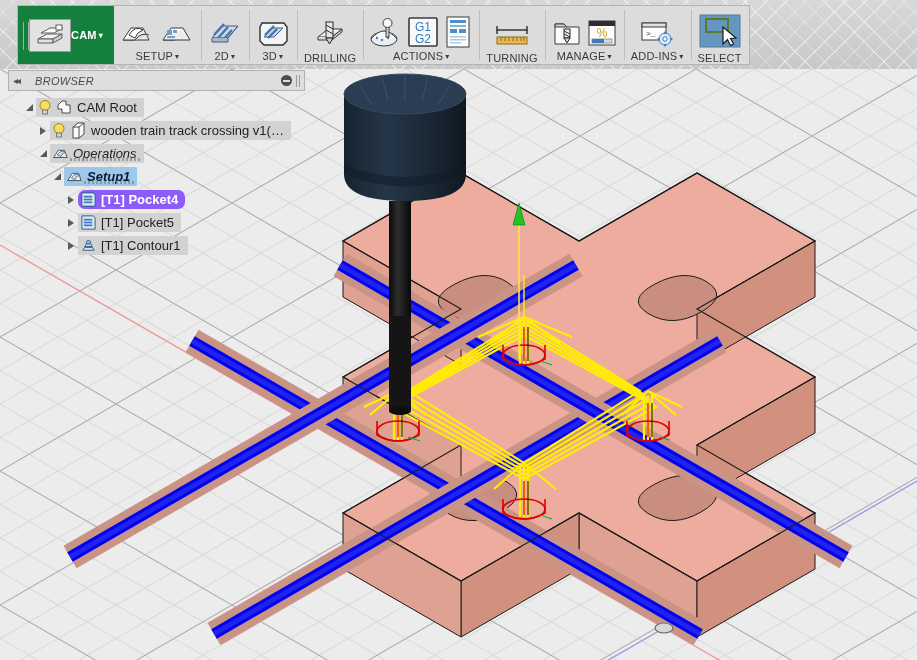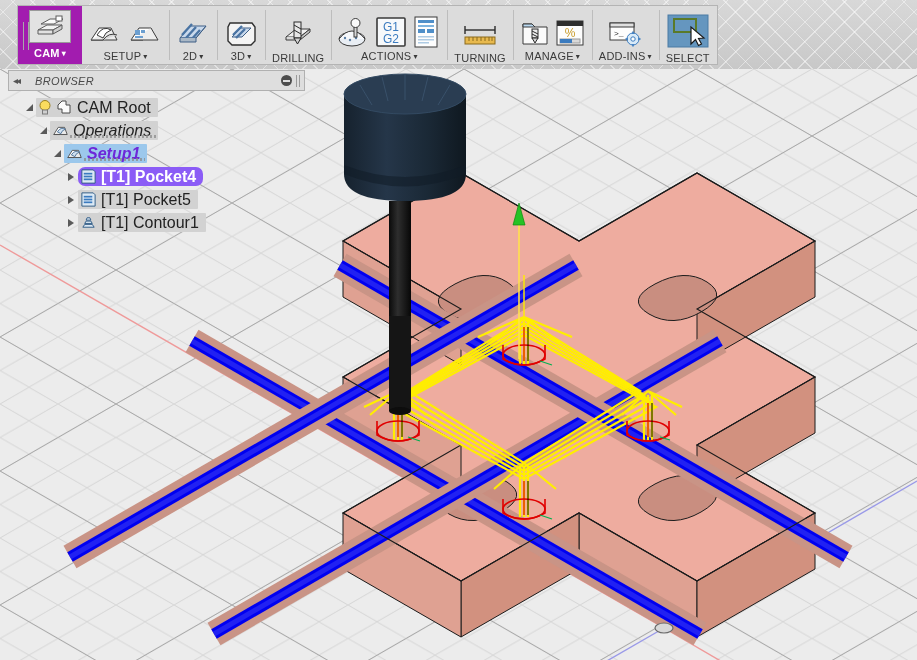--- a/index.html
+++ b/index.html
@@ -49,22 +49,22 @@
   .rb-icons { display: flex; align-items: flex-end; gap: 5px; height: 38px; }
   .rb-label {
     font-size: 11px; color: #3a3a3a; letter-spacing: .2px;
     white-space: nowrap; line-height: 12px;
   }
   .rb-label .caret { font-size: 8px; margin-left: 2px; position: relative; top:-1px;}
   .rb-btn { cursor: default; }
 
   
   .rb-cam {
-    background: #a21caf;
-    display: flex; flex-direction: column; align-items: center;
+    background: #15803d;
+    display: flex; align-items: center;
     justify-content: space-between;
     padding: 4px 11px 3px; position: relative;
   }
   .rb-cam .rb-label { color: #ffffff; font-weight: bold; }
   .grip {
     position: absolute; left: 5px; top: 16px; width: 6px; height: 28px;
     border-left: 1px solid #a9a9a9; border-right: 1px solid #a9a9a9;
   }
   .cam-icon-box {
     width: 42px; height: 33px; background: #e2e2e2; border: 1px solid #9a9a9a;
@@ -113,22 +113,22 @@
     border-left: 7px solid transparent;
   }
   .tr-chip {
     display: flex; align-items: center; gap: 4px; height: 19px;
     background: #d2d2d2; padding: 0 7px 0 2px; border-radius: 1px;
     white-space: nowrap;
   }
   .tr-chip.sel { background: #8b5cf6; border-radius: 7px; }
   .tr-chip.sel .tr-label { color: #ffffff; font-weight: bold; }
   .tr-chip.sel-light { background: #9cc8ec; }
-  .tr-chip.sel-light .tr-label { color: #6d28d9; font-weight: bold; }
-  .tr-label { font-size: 16px; color: #222; }
+  .tr-chip.sel-light .tr-label { color: #0f172a; font-weight: bold; }
+  .tr-label { font-size: 13px; color: #222; }
   .ic { width: 17px; height: 17px; flex: none; display: block; }
   .bulb { width: 14px; height: 17px; flex: none; }
 
   
   .dashed { position: relative; font-style: italic; }
   .dashed::after {
     content: ""; position: absolute; left: 20px; right: 2px; bottom: 2px;
     height: 3px;
     background: repeating-linear-gradient(90deg, #8a8a8a 0 2px, transparent 2px 4px);
     opacity: .75;
@@ -557,20 +557,37 @@
             <rect x="4.5" y="11" width="5" height="4" fill="#cfcfcf" stroke="#7a7a7a"></rect>
           </svg>
           <svg class="ic" viewBox="0 0 17 17">
             <path d="M2 6 L6 2 L10 2 L10 6 L14 6 L14 14 L6 14 L6 10 L2 10 Z" fill="#fbfbfb" stroke="#4a4a4a"></path>
           </svg>
           <span class="tr-label">CAM Root</span>
         </span>
       </div>
 
 
+      <div class="tr-row">
+        <span class="tr-pad" style="width:28px"></span>
+        <span class="tw">
+            <span class="tri-closed"></span>
+          </span>
+        <span class="tr-chip">
+          <svg class="bulb" viewBox="0 0 14 17">
+            <circle cx="7" cy="6.5" r="5" fill="#fbdc5e" stroke="#9a8020"></circle>
+            <rect x="4.5" y="11" width="5" height="4" fill="#cfcfcf" stroke="#7a7a7a"></rect>
+          </svg>
+          <svg class="ic" viewBox="0 0 17 17">
+            <path d="M3 5 L8 1 L14 1 L14 12 L9 16 L3 16 Z" fill="#fafafa" stroke="#4a4a4a"></path>
+            <path d="M3 5 L9 5 L14 1 M9 5 L9 16" fill="none" stroke="#4a4a4a"></path>
+          </svg>
+          <span class="tr-label">wooden train track crossing v1(…</span>
+        </span>
+      </div>
 
       <div class="tr-row">
         <span class="tr-pad" style="width:28px"></span>
         <span class="tw">
             <span class="tri-open"></span>
           </span>
         <span class="tr-chip dashed">
           <svg class="ic" viewBox="0 0 19 17">
             <path d="M2 13 L7 5 L14 5 L9 13 Z" fill="#fdfdfd" stroke="#4a4a4a"></path>
             <path d="M2 13 L9 13 L17 13 L14 5" fill="#eaeaea" stroke="#4a4a4a"></path>

